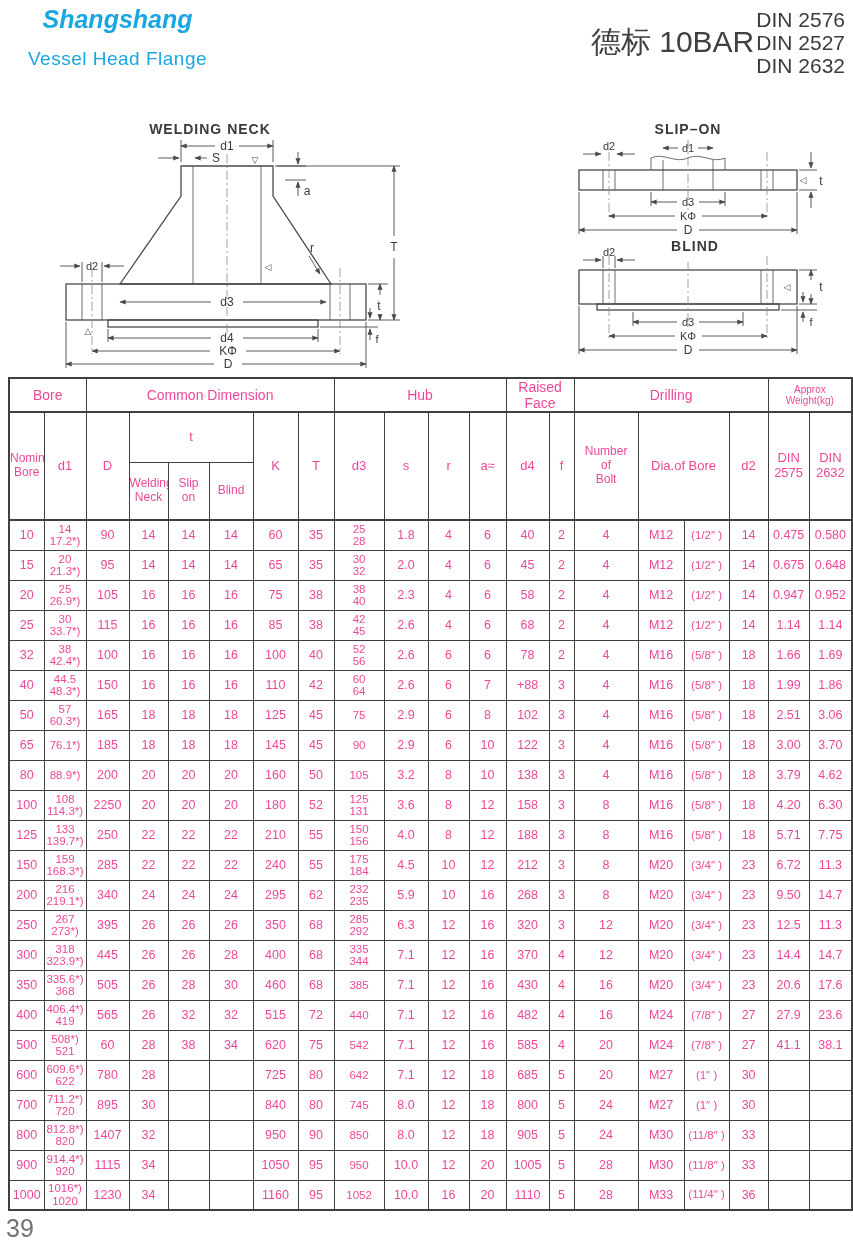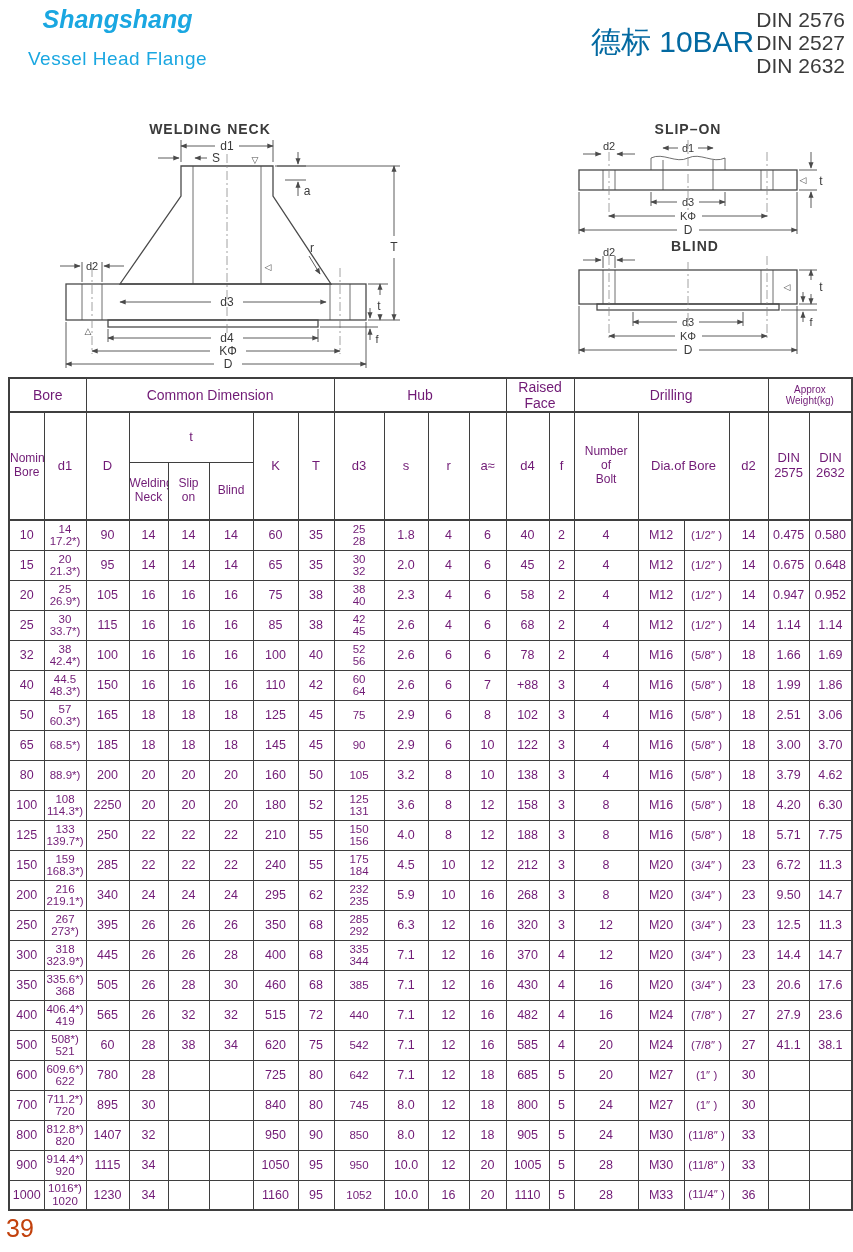--- a/index.html
+++ b/index.html
@@ -5,57 +5,57 @@
   html,body { margin:0; padding:0; background:#ffffff; }
   .page {
     position:relative; width:853px; height:1252px; background:#ffffff;
     font-family:"Liberation Sans", sans-serif; color:#3a3a3a; overflow:hidden;
   }
   
   .logo { position:absolute; left:28px; top:6px; color:#1aa7e1; }
   .logo-title { font-size:25px; font-weight:bold; font-style:italic; letter-spacing:0px; line-height:1.05;text-align:center; }
   .logo-sub { font-size:19px; letter-spacing:0.5px; margin-top:16px; }
   .title-right { position:absolute; top:8px; right:8px; display:flex; align-items:center; }
-  .series-title { font-size:30px; color:#0369a1; margin-right:2px; white-space:nowrap; }
+  .series-title { font-size:30px; color:#404040; margin-right:2px; white-space:nowrap; }
   .din-stack { font-size:21px; color:#3c3c3c; line-height:1.1; text-align:left; white-space:nowrap; }
   
   .drawing { position:absolute; }
   .pl { stroke:#4a4a4a; stroke-width:1.3; fill:none; }
   .tl { stroke:#4a4a4a; stroke-width:0.8; fill:none; }
   .dl { stroke:#4a4a4a; stroke-width:0.9; fill:none; }
   .cl { stroke:#8c8c8c; stroke-width:0.8; fill:none; stroke-dasharray:9 3 2 3; }
   .lbl { font-family:"Liberation Sans", sans-serif; font-size:12px; fill:#3a3a3a; text-anchor:middle; }
   .lbl-s { font-size:11px; }
   .mark { font-size:9px; fill:#4a4a4a; text-anchor:middle; }
   .ttl { font-family:"Liberation Sans", sans-serif; font-size:14px; font-weight:bold; fill:#3a3a3a;
          text-anchor:middle; letter-spacing:1px; }
   
   .dim-table {
     position:absolute; left:8px; top:377px; width:843px;
     border-collapse:collapse; table-layout:fixed;
-    font-size:12.5px; color:#701a75; border:2px solid #3f3f3f;
+    font-size:12.5px; color:#ec4899; border:2px solid #3f3f3f;
   }
   .dim-table th, .dim-table td {
     border:1px solid #3f3f3f; text-align:center; vertical-align:middle;
     padding:0; font-weight:normal; white-space:pre-line; line-height:1.15;
     overflow:hidden;
   }
   .dim-table th.g  { font-size:14px; border-bottom-width:2px; }
   .dim-table th.h  { font-size:13px; }
   .dim-table th.sm { font-size:12px; }
   .dim-table th.bb { border-bottom-width:2px; }
   .dim-table tr.r1 { height:28px; }
   .dim-table tr.r2 { height:50px; }
   .dim-table tr.r3 { height:58px; }
   .dim-table tbody tr { height:30px; }
   .dim-table tbody td:nth-child(2),
   .dim-table tbody td:nth-child(9)  { font-size:11.5px; line-height:1.1; }
   .dim-table tbody td:nth-child(17) { font-size:11.5px;margin-left:37px; }
   
-  .page-number { position:absolute; left:6px; top:1214px; font-size:25px; color:#c2410c; }
+  .page-number { position:absolute; left:6px; top:1214px; font-size:25px; color:#737373; }
 </style>
 </head>
 <body>
 
 <div class="page">
 
   <div class="logo">
     <div class="logo-title">Shangshang</div>
     <div class="logo-sub">Vessel Head Flange</div>
   </div>
@@ -480,21 +480,21 @@
           <td>3</td>
           <td>4</td>
           <td>M16</td>
           <td>(5/8″ )</td>
           <td>18</td>
           <td>2.51</td>
           <td>3.06</td>
         </tr>
         <tr>
           <td>65</td>
-          <td>68.5*)</td>
+          <td>76.1*)</td>
           <td>185</td>
           <td>18</td>
           <td>18</td>
           <td>18</td>
           <td>145</td>
           <td>45</td>
           <td>90</td>
           <td>2.9</td>
           <td>6</td>
           <td>10</td>

